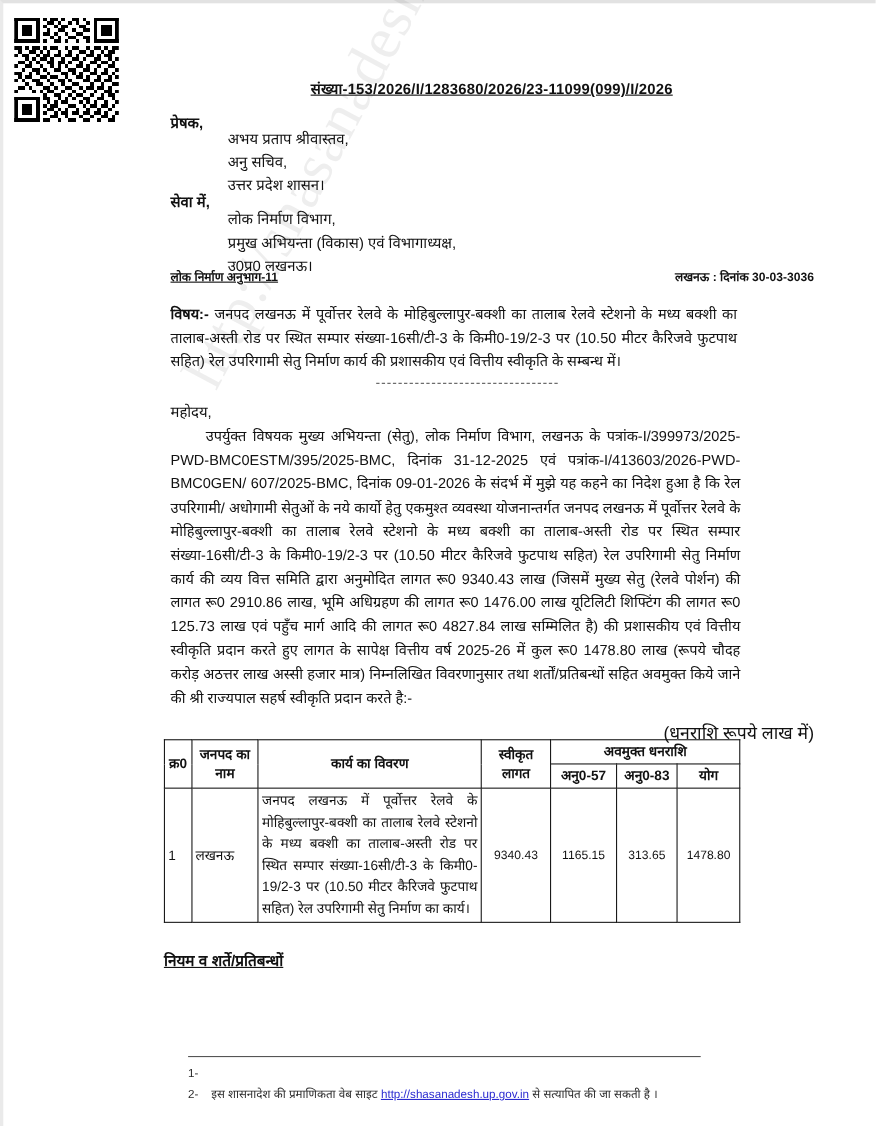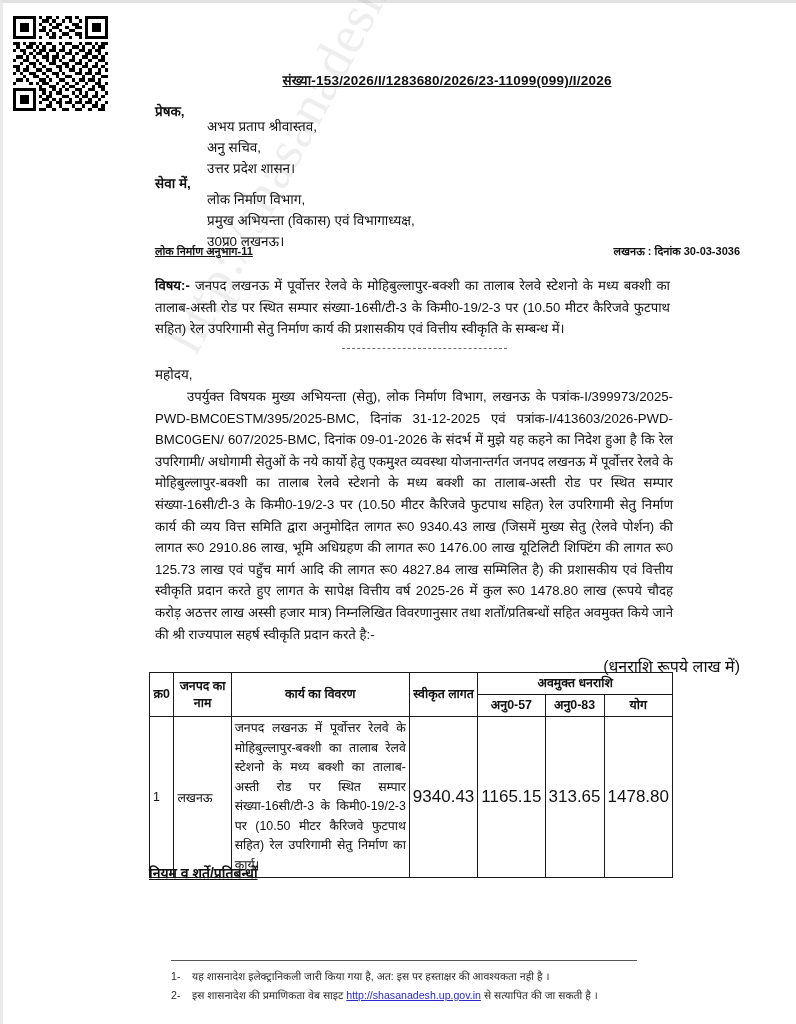--- a/index.html
+++ b/index.html
@@ -98,21 +98,21 @@
     padding:2px 3px;
     vertical-align:middle;
   }
   table.tbl th{font-weight:700;text-align:center;line-height:17px;}
   td.sn{width:18px;text-align:left;vertical-align:top;padding-top:4px;}
   td.dist{width:58px;text-align:left;vertical-align:top;padding-top:4px;}
   td.desc{
     text-align:justify;line-height:19.5px;
     padding:4px 5px;font-size:12.4px;
   }
-  td.val{text-align:center;white-space:nowrap;font-size:17px;margin-left:35px;}
+  td.val{text-align:center;white-space:nowrap;font-size:11px;margin-left:35px;}
   th.c1{width:18px;} th.c2{width:58px;} th.c3{width:228px;}
   th.c4{width:60px;} th.c5{width:56px;} th.c6{width:52px;} th.c7{width:52px;}
 
   
   .terms-head{
     position:absolute;left:146px;top:860px;
     font-size:14px;font-weight:700;text-decoration:underline;
   }
   .term1{left:146px;width:524px;top:882px;}
   .term1 .n{font-weight:400;}
@@ -434,21 +434,20 @@
     </table>
 
     <div class="terms-head">नियम व शर्ते/प्रतिबन्धों</div>
 
 
     <div class="frule"></div>
 
     <div class="fnotes">
       <div class="fnote">
         <span class="fn">1-</span>
-        <span>यह शासनादेश इलेक्ट्रानिकली जारी किया गया है, अत: इस पर हस्ताक्षर की आवश्यकता नही है ।</span>
       </div>
       <div class="fnote">
         <span class="fn">2-</span>
         <span><span>इस शासनादेश की प्रमाणिकता वेब साइट </span><a href="#">http://shasanadesh.up.gov.in</a><span> से सत्यापित की जा सकती है ।</span></span>
       </div>
     </div>
 
   </div>
 </div>
 

